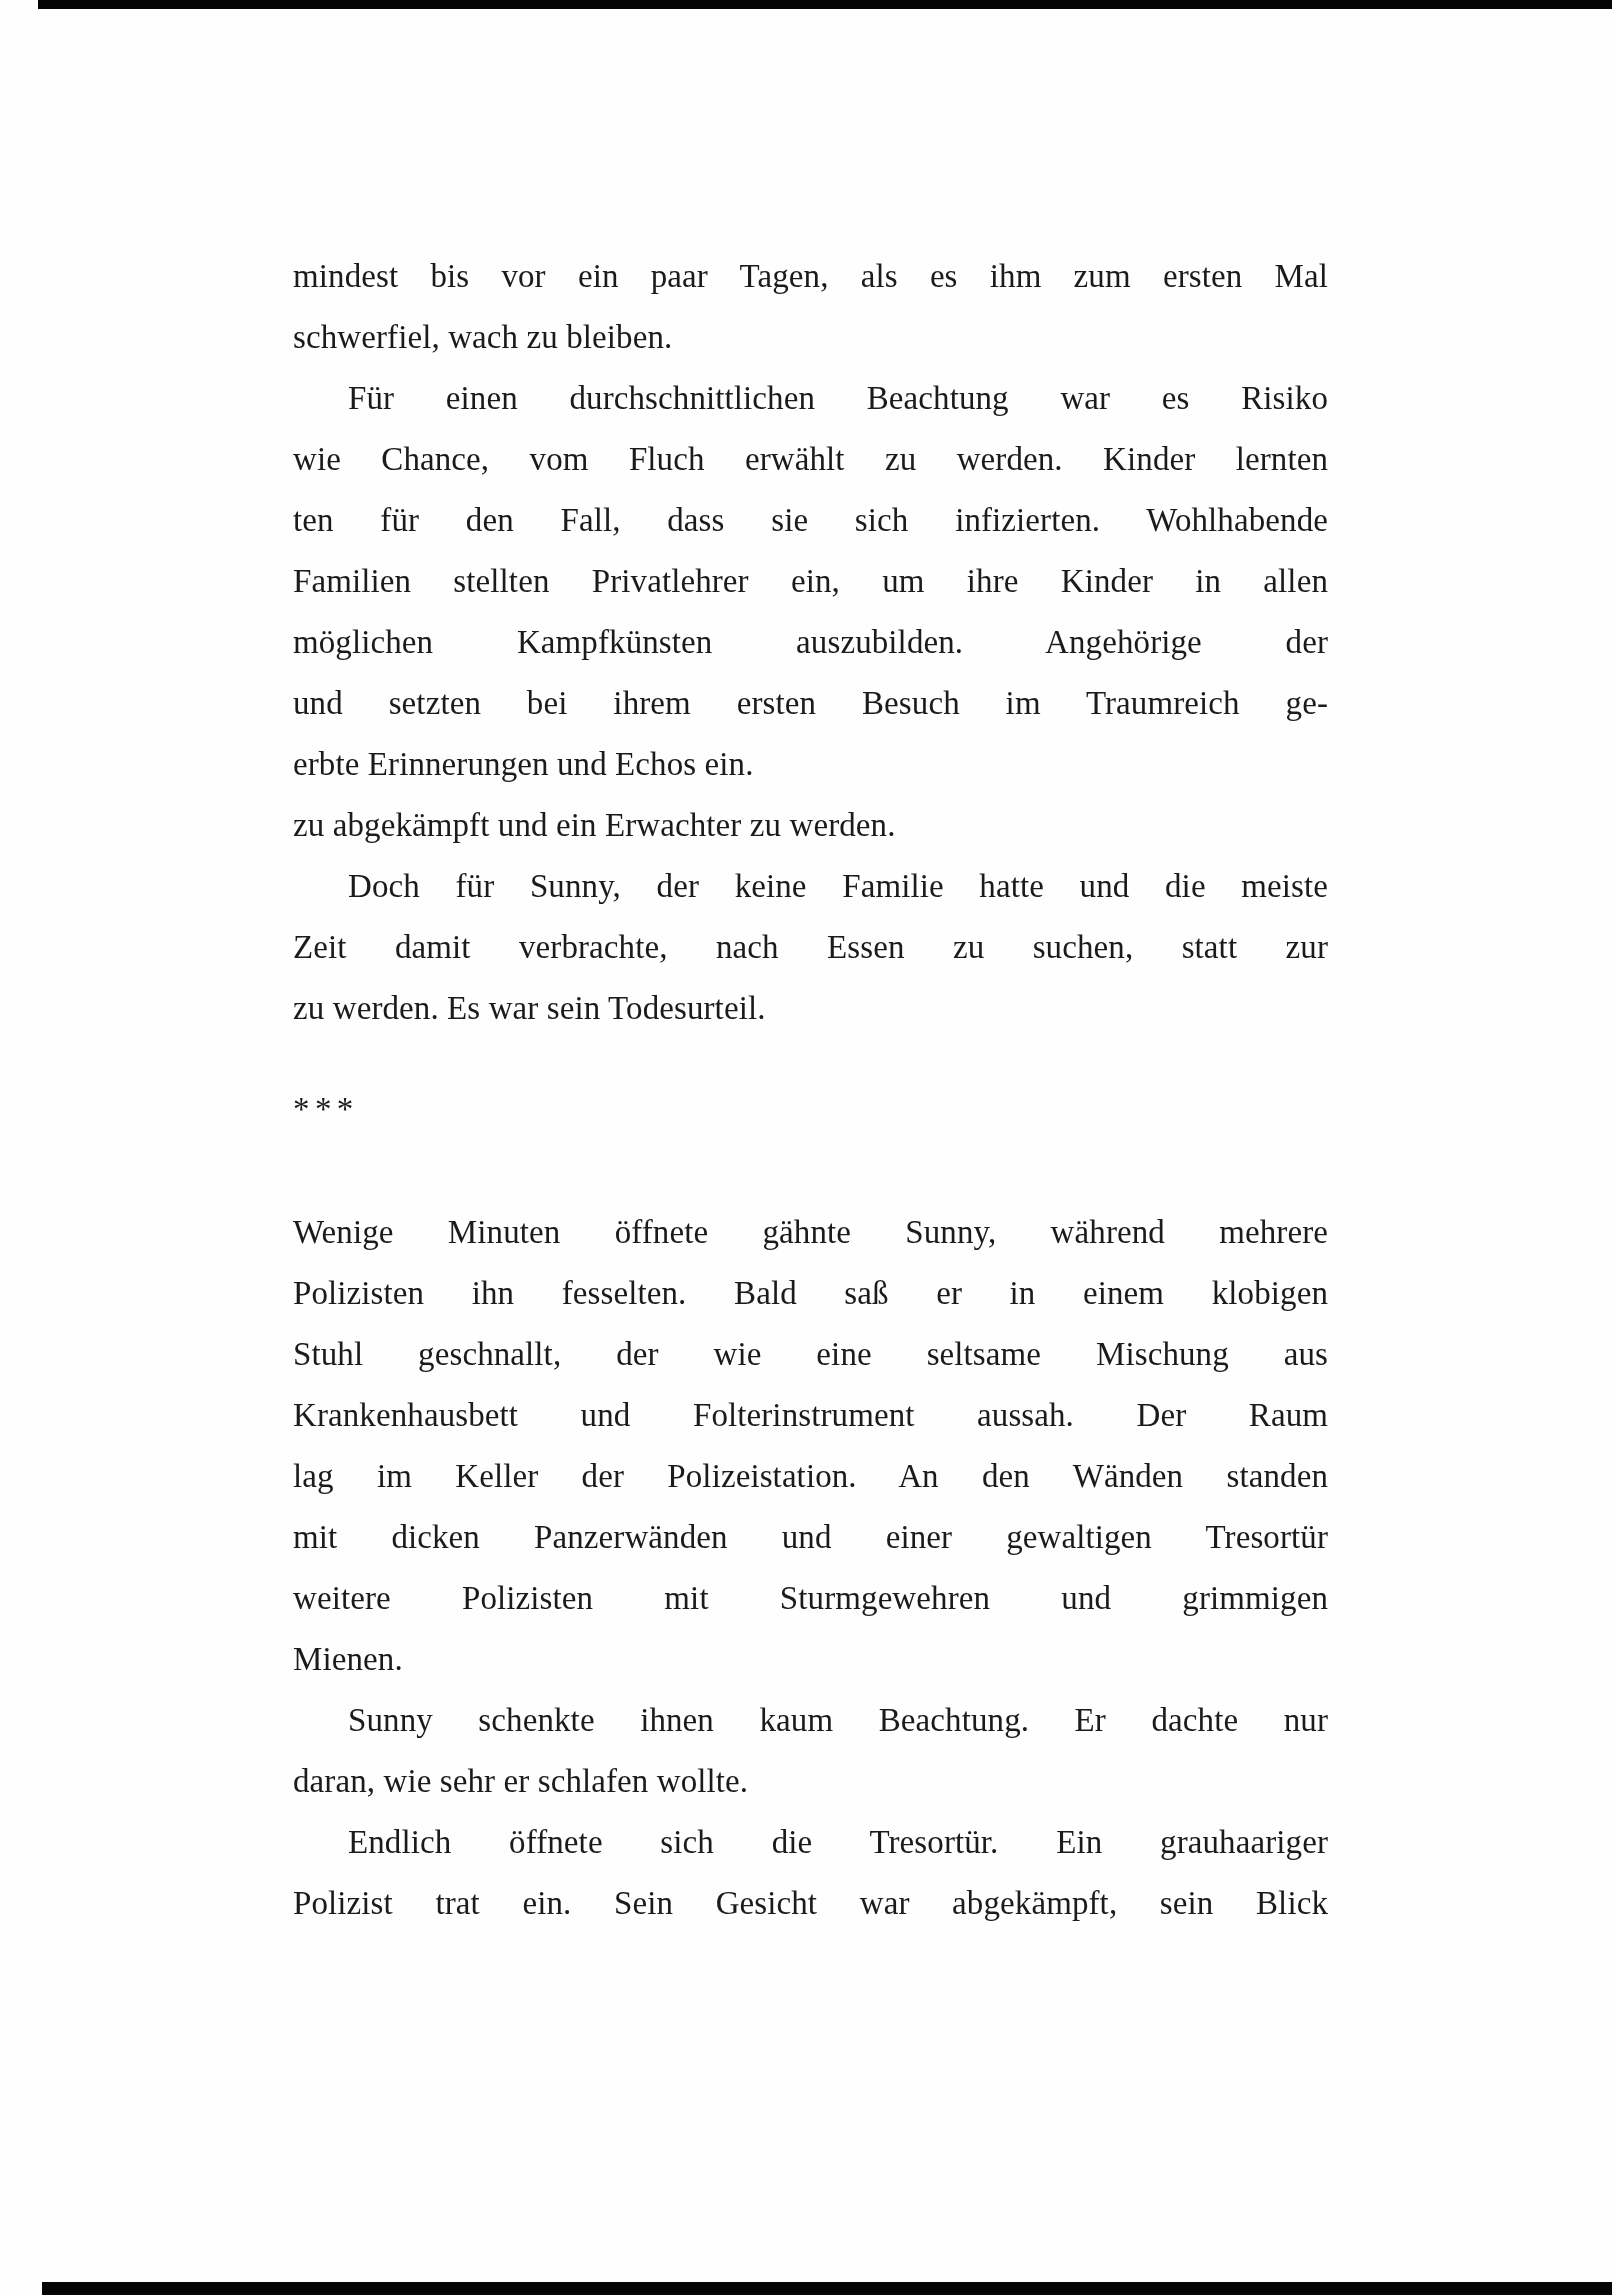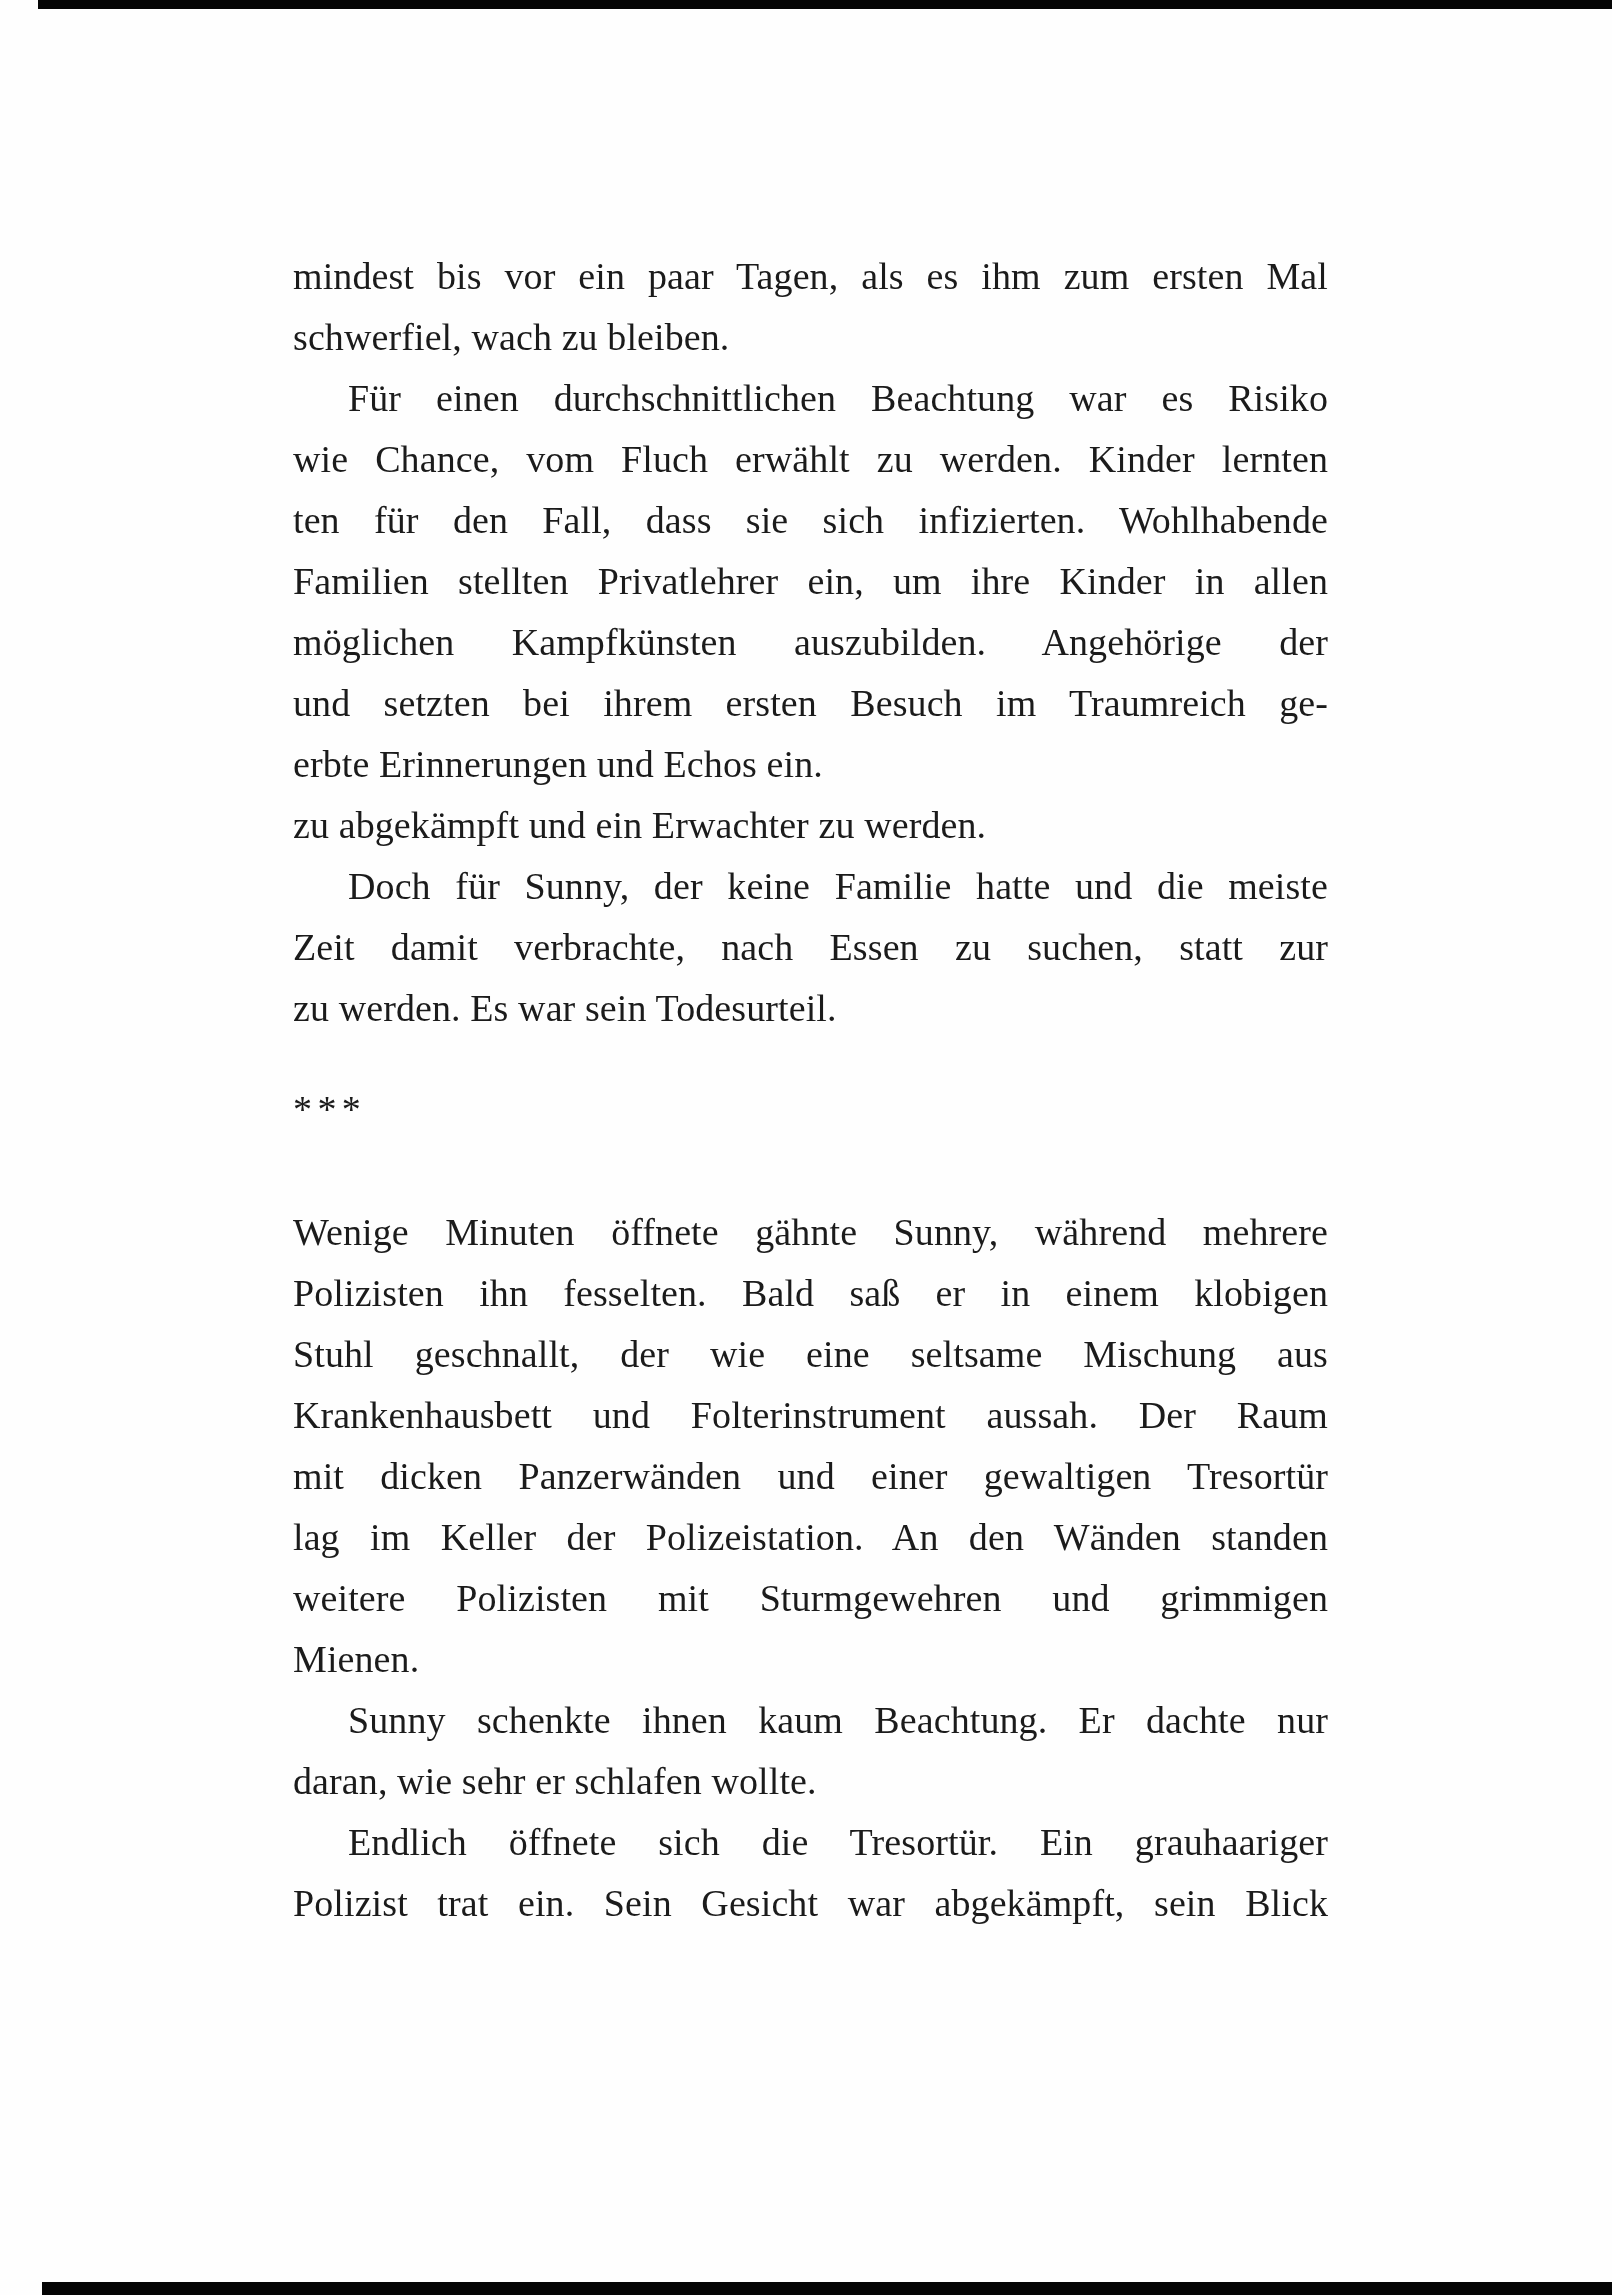--- a/index.html
+++ b/index.html
@@ -34,21 +34,21 @@
     right: 0;
     height: 13.4px;
   }
 
   
   .text-block {
     position: absolute;
     left: 293px;
     top: 246px;
     width: 1035px;
-    font-size: 38px;
+    font-size: 33px;
     line-height: 61px;
     letter-spacing: 0.1px;
   }
 
   .line {
     text-align: justify;
     text-align-last: justify;
     text-justify: inter-word;
   }
   .line.end {
@@ -84,22 +84,22 @@
       <div class="line end">erbte Erinnerungen und Echos ein.</div>
       <div class="line end">zu abgekämpft und ein Erwachter zu werden.</div>
       <div class="line indent">Doch für Sunny, der keine Familie hatte und die meiste</div>
       <div class="line">Zeit damit verbrachte, nach Essen zu suchen, statt zur</div>
       <div class="line end">zu werden. Es war sein Todesurteil.</div>
       <div class="sep-line">***</div>
       <div class="line">Wenige Minuten öffnete gähnte Sunny, während mehrere</div>
       <div class="line">Polizisten ihn fesselten. Bald saß er in einem klobigen</div>
       <div class="line">Stuhl geschnallt, der wie eine seltsame Mischung aus</div>
       <div class="line">Krankenhausbett und Folterinstrument aussah. Der Raum</div>
+      <div class="line">lag im Keller der Polizeistation. An den Wänden standen</div>
       <div class="line">mit dicken Panzerwänden und einer gewaltigen Tresortür</div>
-      <div class="line">lag im Keller der Polizeistation. An den Wänden standen</div>
       <div class="line">weitere Polizisten mit Sturmgewehren und grimmigen</div>
       <div class="line end">Mienen.</div>
       <div class="line indent">Sunny schenkte ihnen kaum Beachtung. Er dachte nur</div>
       <div class="line end">daran, wie sehr er schlafen wollte.</div>
       <div class="line indent">Endlich öffnete sich die Tresortür. Ein grauhaariger</div>
       <div class="line">Polizist trat ein. Sein Gesicht war abgekämpft, sein Blick</div>
     </div>
 </main>
 
 <div class="scan-bar bottom"></div>

